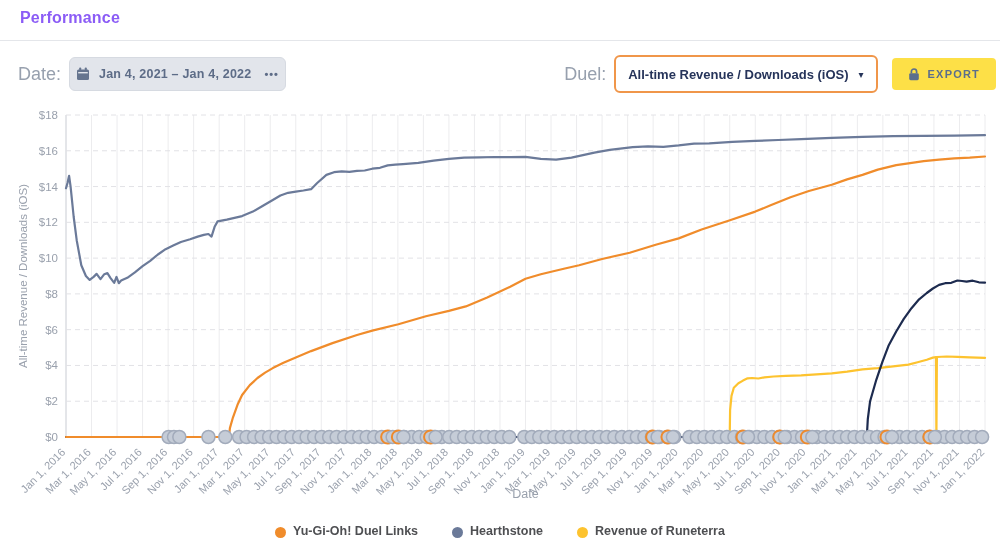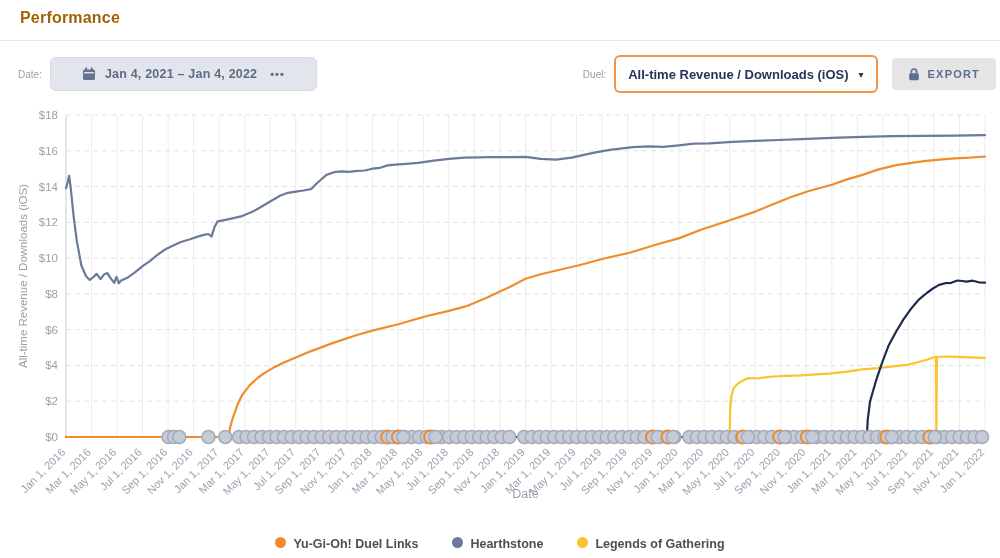--- a/index.html
+++ b/index.html
@@ -1,40 +1,40 @@
 <!DOCTYPE html>
 <html><head>
 <meta charset="utf-8">
 <style>
   html,body{margin:0;padding:0;background:#fff;}
   #app{position:relative;width:1000px;height:558px;background:#fff;overflow:hidden;
        font-family:"Liberation Sans","DejaVu Sans",sans-serif;}
   
   .hdr{position:absolute;top:0;left:0;right:0;height:40px;background:#fff;border-bottom:1px solid #e4e6ea;}
-  .hdr h1{margin:0;padding:9px 0 0 20px;font-size:16px;font-weight:bold;color:#a16207;letter-spacing:.2px;}
+  .hdr h1{margin:0;padding:9px 0 0 20px;font-size:16px;font-weight:bold;color:#8b5cf6;letter-spacing:.2px;}
   
   .toolbar{position:absolute;top:56px;left:18px;right:4px;height:36px;display:flex;align-items:center;}
-  .lbl{font-size:10px;color:#97a0ae;margin-right:8px;}
-  .datepill{display:inline-flex;align-items:center;gap:9px;height:32px;padding:0 31px;background:#e2e5eb;
+  .lbl{font-size:18px;color:#97a0ae;margin-right:8px;}
+  .datepill{display:inline-flex;align-items:center;gap:9px;height:32px;padding:0 6px;background:#e2e5eb;
             border:1px solid #d6dae1;border-radius:6px;cursor:pointer;}
   .datepill .txt{font-size:12.5px;font-weight:bold;color:#5d6c87;letter-spacing:.2px;}
   .datepill .more{font-size:11px;font-weight:bold;color:#5d6c87;margin-left:4px;letter-spacing:1px;}
   .spacer{flex:1;}
   .dataselect{display:inline-flex;align-items:center;height:34px;padding:0 12px;background:#fff;
               border:2px solid #f0964a;border-radius:6px;cursor:pointer;}
   .dataselect .val{font-size:13px;font-weight:bold;color:#26345a;}
   .dataselect .caret{font-size:10px;color:#26345a;margin-left:10px;}
   .exportbtn{display:inline-flex;align-items:center;gap:8px;height:32px;padding:0 16px;margin-left:14px;
-             background:#e5e5e5;border:none;border-radius:4px;cursor:pointer;}
+             background:#fde047;border:none;border-radius:4px;cursor:pointer;}
   .exportbtn .etxt{font-size:11px;font-weight:bold;letter-spacing:1.2px;color:#5b6e8c;}
   
   #chart-svg{position:absolute;top:0;left:0;}
   
   .legend{position:absolute;left:0;right:0;top:524px;display:flex;justify-content:center;gap:34px;}
-  .legend .item{display:inline-flex;align-items:flex-start;gap:7px;cursor:pointer;margin-top:13px;}
+  .legend .item{display:inline-flex;align-items:flex-end;gap:7px;cursor:pointer;}
   .legend .dot{width:11px;height:11px;border-radius:50%;}
   .legend .name{font-size:12.5px;font-weight:bold;color:#4e4f52;}
 </style>
 </head>
 <body>
 
 <div id="app">
 
   <div class="hdr">
     <h1>Performance</h1>
@@ -301,17 +301,17 @@
       <span class="item">
         <span class="dot" style="background: rgb(240, 140, 43);"></span>
         <span class="name">Yu-Gi-Oh! Duel Links</span>
       </span>
       <span class="item">
         <span class="dot" style="background: rgb(107, 122, 153);"></span>
         <span class="name">Hearthstone</span>
       </span>
       <span class="item">
         <span class="dot" style="background: rgb(253, 195, 47);"></span>
-        <span class="name">Legends of Gathering</span>
+        <span class="name">Revenue of Runeterra</span>
       </span>
     </div>
 
 </div>
 
 </body></html>

